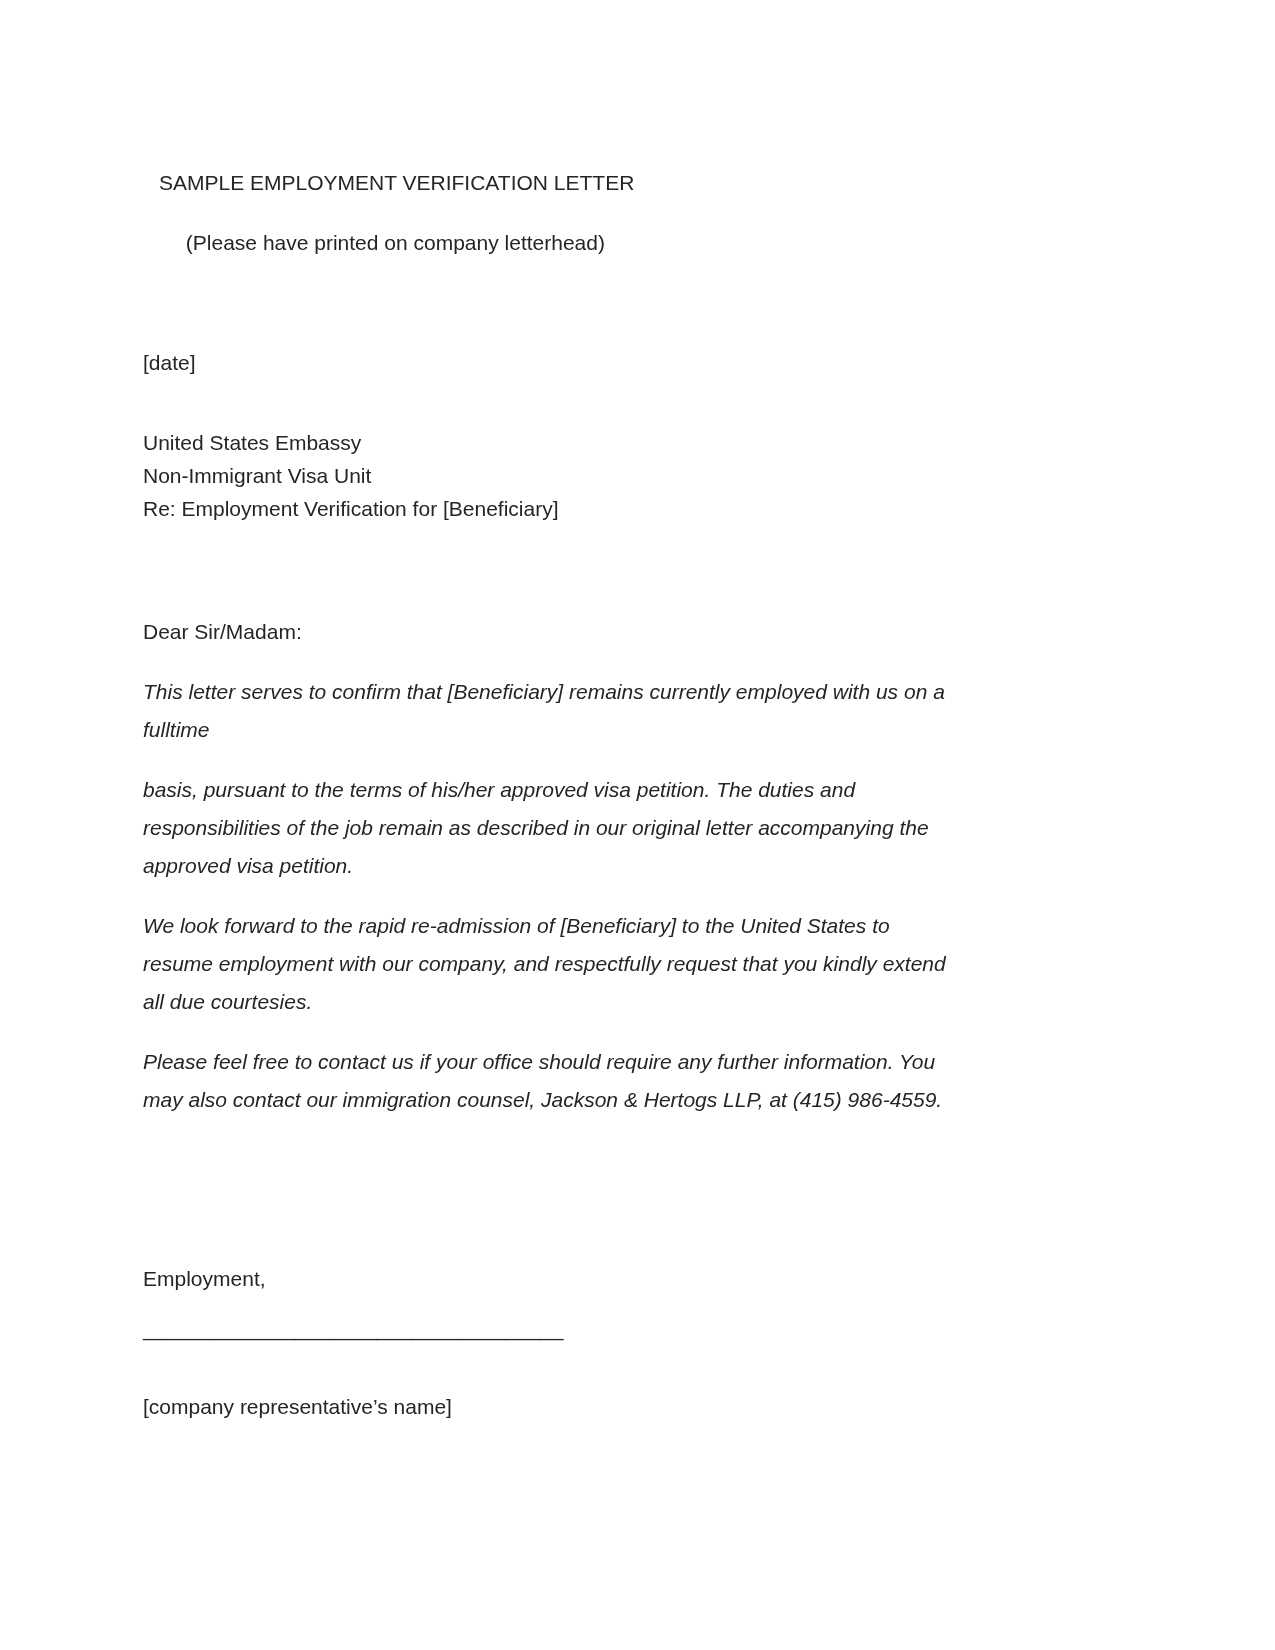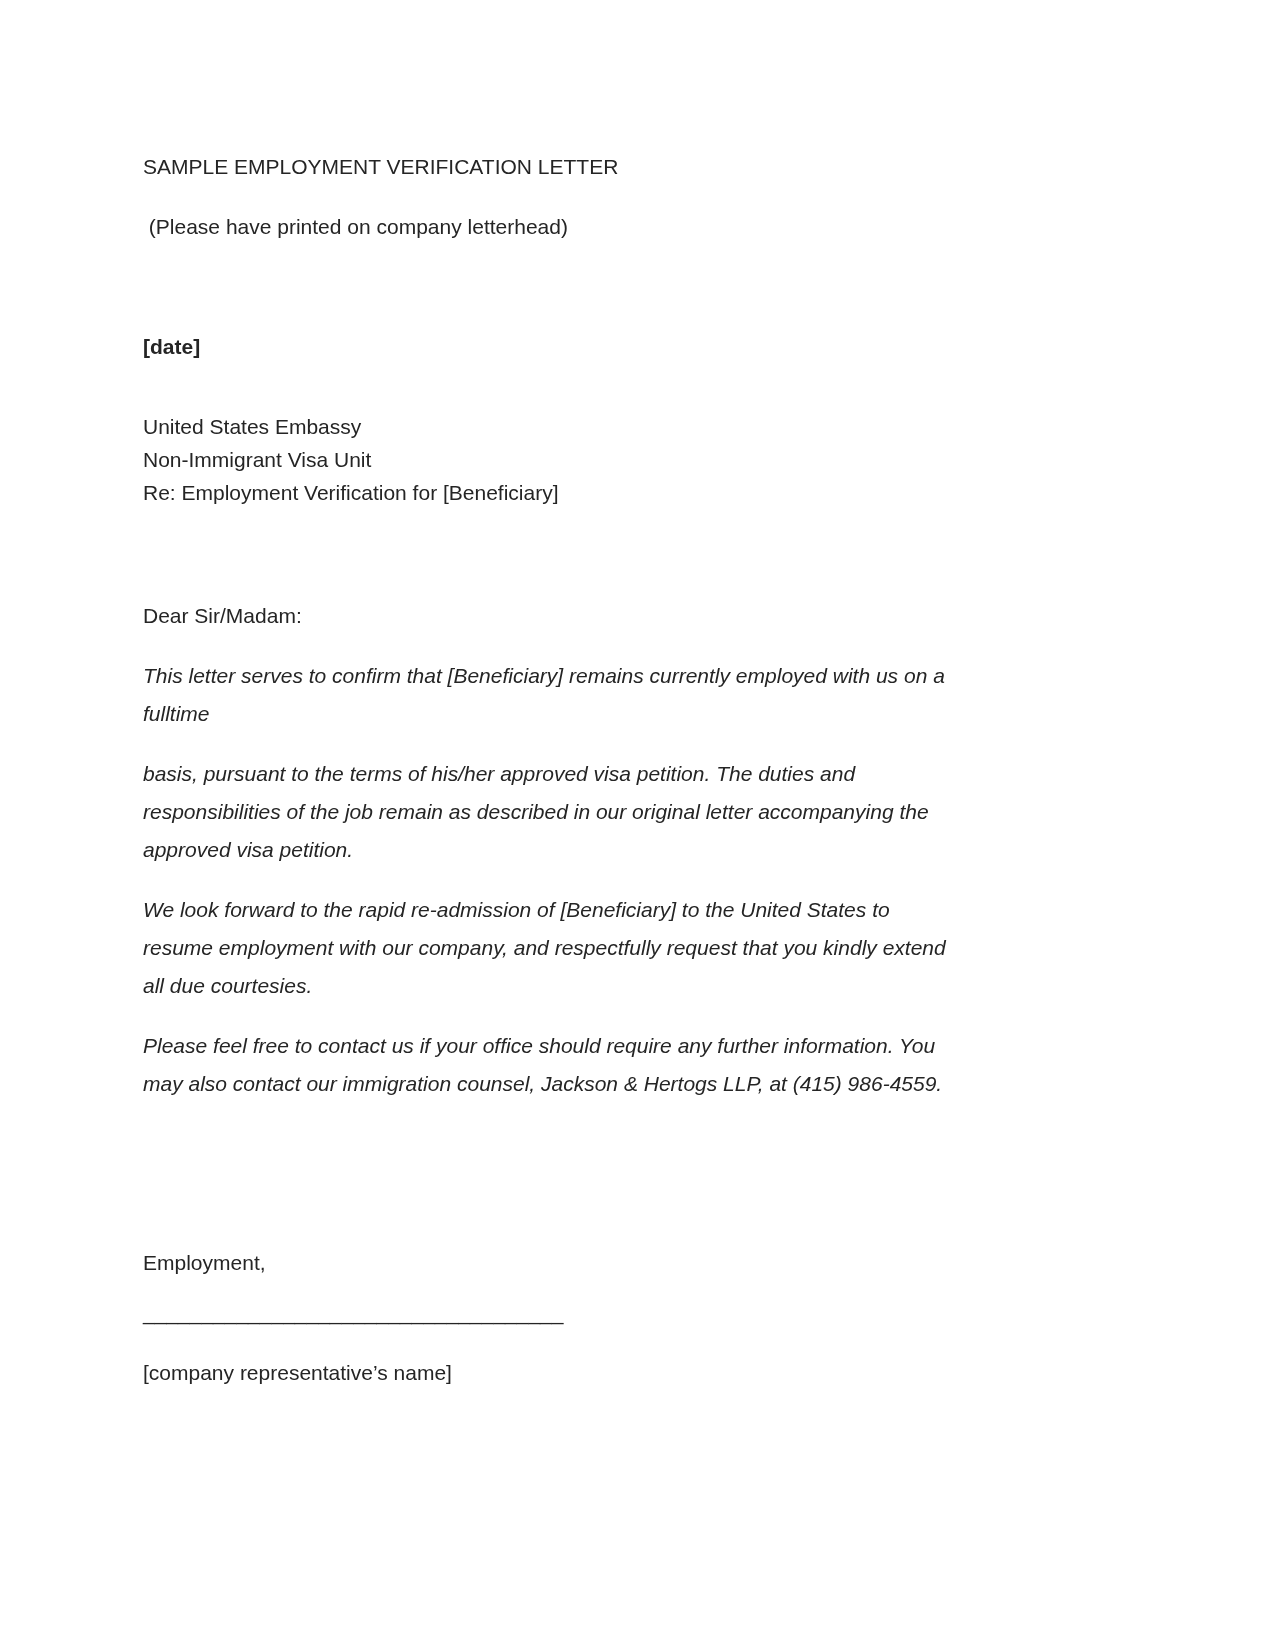--- a/index.html
+++ b/index.html
@@ -17,49 +17,49 @@
     font-family: "Liberation Sans", "DejaVu Sans", sans-serif;
     font-size: 21px;
     line-height: 38px;
     color: #252525;
     overflow: hidden;
   }
   .page div {
     white-space: pre-wrap;
   }
   .title {
-    margin: 0;
+    margin: 16px;
   }
   .subtitle {
     margin-top: 22px;
+    margin-left: 37px;
   }
   .date {
     margin-top: 82px;
-    font-weight: bold;
   }
   .address {
     margin-top: 44px;
     line-height: 33px;
   }
   .salutation {
     margin-top: 88px;
   }
   .para {
     margin-top: 22px;
     font-style: italic;
   }
   .closing {
     margin-top: 141px;
   }
   .signature-line {
     margin-top: 12px;
     letter-spacing: 0;
   }
   .signer {
-    margin-top: 22px;
+    margin-top: 40px;
   }
 </style>
 </head>
 <body>
 
 <div class="page">
   <div class="title">SAMPLE EMPLOYMENT VERIFICATION LETTER</div>
   <div class="subtitle"> (Please have printed on company letterhead)</div>
   <div class="date">[date]</div>
   <div class="address">United States Embassy

